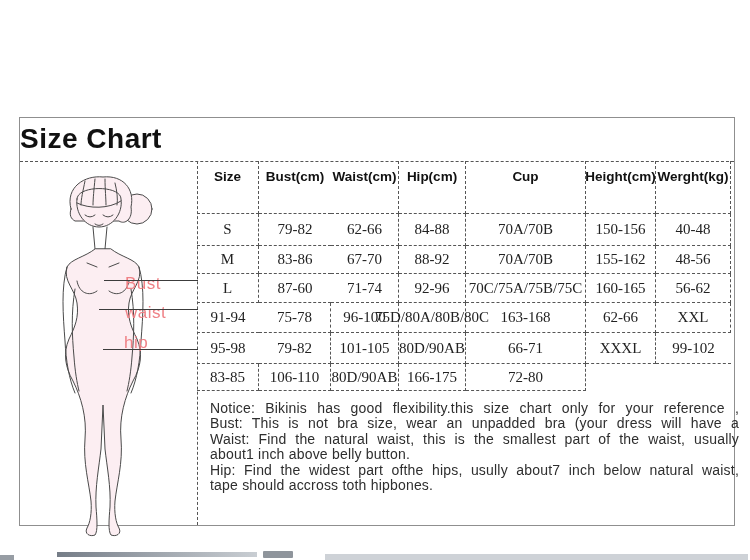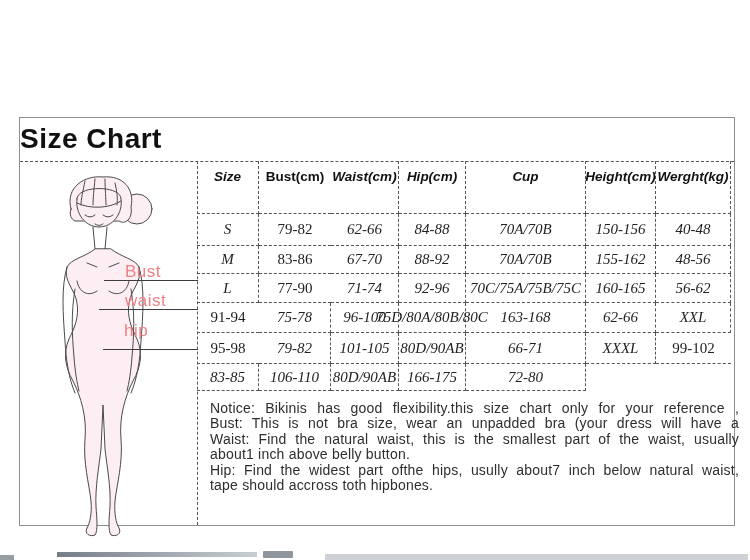--- a/index.html
+++ b/index.html
@@ -12,33 +12,33 @@
   .top-dash{position:absolute;left:0;right:0;top:43px;border-top:1px dashed #555;}
   .main-vdash{position:absolute;left:177px;top:43px;bottom:0;border-left:1px dashed #555;}
 
   
   .size-table{position:absolute;left:177px;top:43px;display:grid;
               grid-template-columns:62px 72px 68px 67px 120px 70px 75px;
               grid-template-rows:53px 32px 28px 29px 30px 31px 27px;}
   .c{display:flex;align-items:center;justify-content:center;
      border-bottom:1px dashed #555;font-family:"Liberation Serif",serif;
      font-size:15px;color:#222;white-space:nowrap;}
-  .vr{border-right:1px dashed #555;font-style:italic;}
+  .vr{border-right:1px dashed #555;}
   .hd{font-family:"Liberation Sans",sans-serif;font-weight:bold;font-size:13.5px;
       align-items:flex-start;padding-top:8px;color:#111;}
 
   
   .notice{position:absolute;left:182px;top:283px;width:529px;
           font-size:14px;line-height:15.4px;color:#2e2e2e;letter-spacing:.2px;margin-left:8px;}
   .nl{white-space:normal;}
   .jl{text-align:justify;text-align-last:justify;}
 
   
   .figure-wrap{position:absolute;left:21px;top:51px;width:160px;height:375px;}
-  .meas-label{position:absolute;font-size:17px;color:#ef8186;letter-spacing:.5px;}
+  .meas-label{position:absolute;font-size:17px;color:#ef8186;letter-spacing:.5px;margin-top:12px;}
   .ptr{position:absolute;height:1px;background:#3c3c3c;}
 
   
   .corner-block{position:absolute;left:0;top:555px;width:14px;height:5px;background:#979da4;}
   .bar-left{position:absolute;left:57px;top:552px;width:200px;height:5px;
             background:linear-gradient(to right,#757d87,#c9ced3);}
   .smudge{position:absolute;left:263px;top:551px;width:30px;height:7px;background:#6a717b;
           opacity:.75;border-radius:1px;}
   .bar-right{position:absolute;left:325px;top:554px;width:423px;height:6px;background:#ced2d7;}
 </style>
@@ -101,21 +101,21 @@
 
       <div class="c vr">M</div>
       <div class="c">83-86</div>
       <div class="c vr">67-70</div>
       <div class="c vr">88-92</div>
       <div class="c vr">70A/70B</div>
       <div class="c vr">155-162</div>
       <div class="c vr">48-56</div>
 
       <div class="c vr">L</div>
-      <div class="c">77-90</div>
+      <div class="c">87-60</div>
       <div class="c vr">71-74</div>
       <div class="c vr">92-96</div>
       <div class="c vr">70C/75A/75B/75C</div>
       <div class="c vr">160-165</div>
       <div class="c vr">56-62</div>
 
       <div class="c">91-94</div>
       <div class="c vr">75-78</div>
       <div class="c vr">96-100</div>
       <div class="c vr">75D/80A/80B/80C</div>

